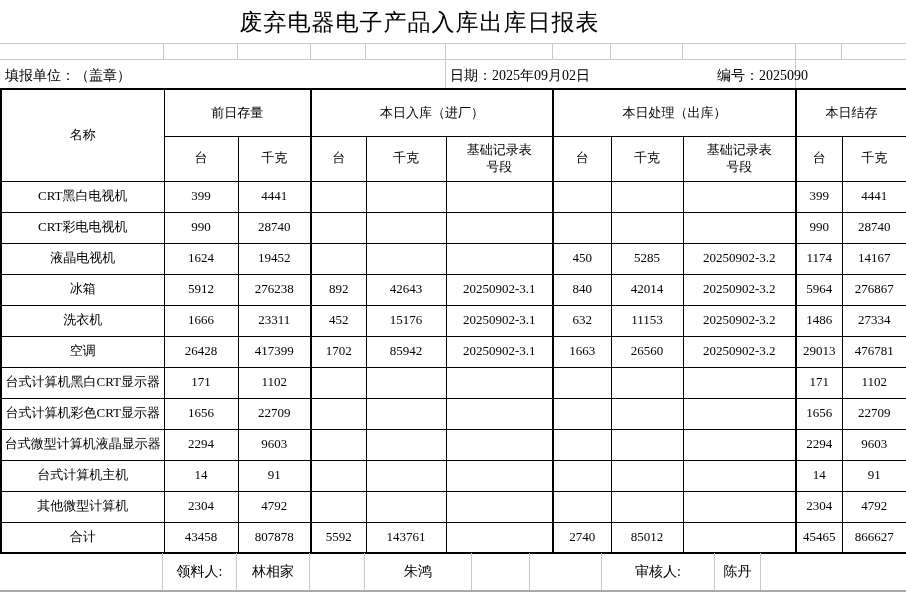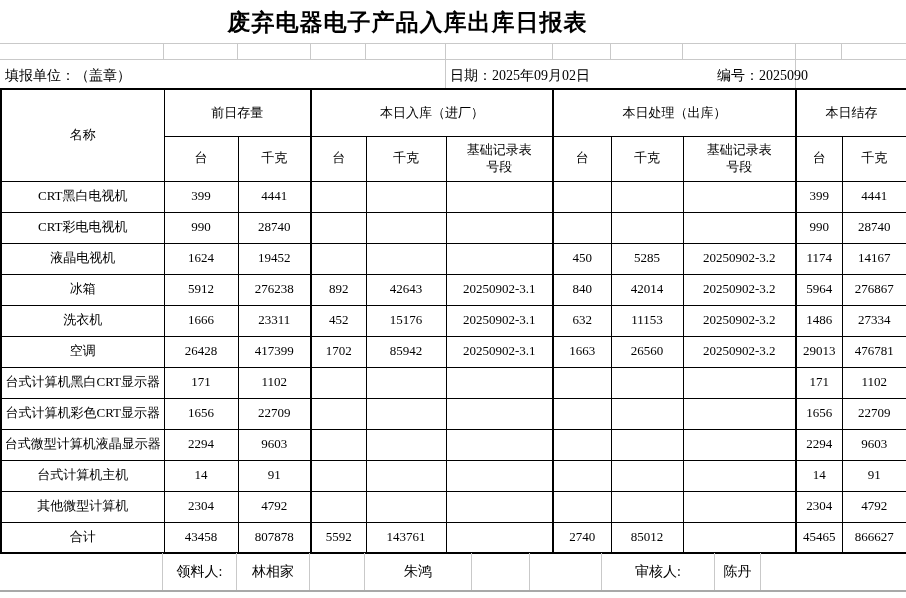--- a/index.html
+++ b/index.html
@@ -6,22 +6,23 @@
   body{
     width:906px;height:598px;overflow:hidden;background:#ffffff;
     font-family:"Liberation Serif","DejaVu Serif",serif;color:#000;
     position:relative;
   }
   .sheet{position:absolute;left:0;top:0;width:906px;height:598px;background:#fff;}
 
   
   .title{
     position:absolute;left:0;top:0;width:815px;height:43px;
-    line-height:46px;text-align:center;font-size:23px;font-weight:bold;
+    line-height:46px;text-align:center;font-size:23px;font-weight:normal;
     letter-spacing:1px;
+    padding-left:12px;
   }
 
   
   .rowA{
     position:absolute;left:0;top:43px;width:906px;height:17px;
     border-top:1px solid #c9c9c9;border-bottom:1px solid #c9c9c9;box-sizing:border-box;
   }
   .rowA .vline,.rowB .vline{
     position:absolute;top:0;bottom:0;width:1px;background:#c9c9c9;
   }

